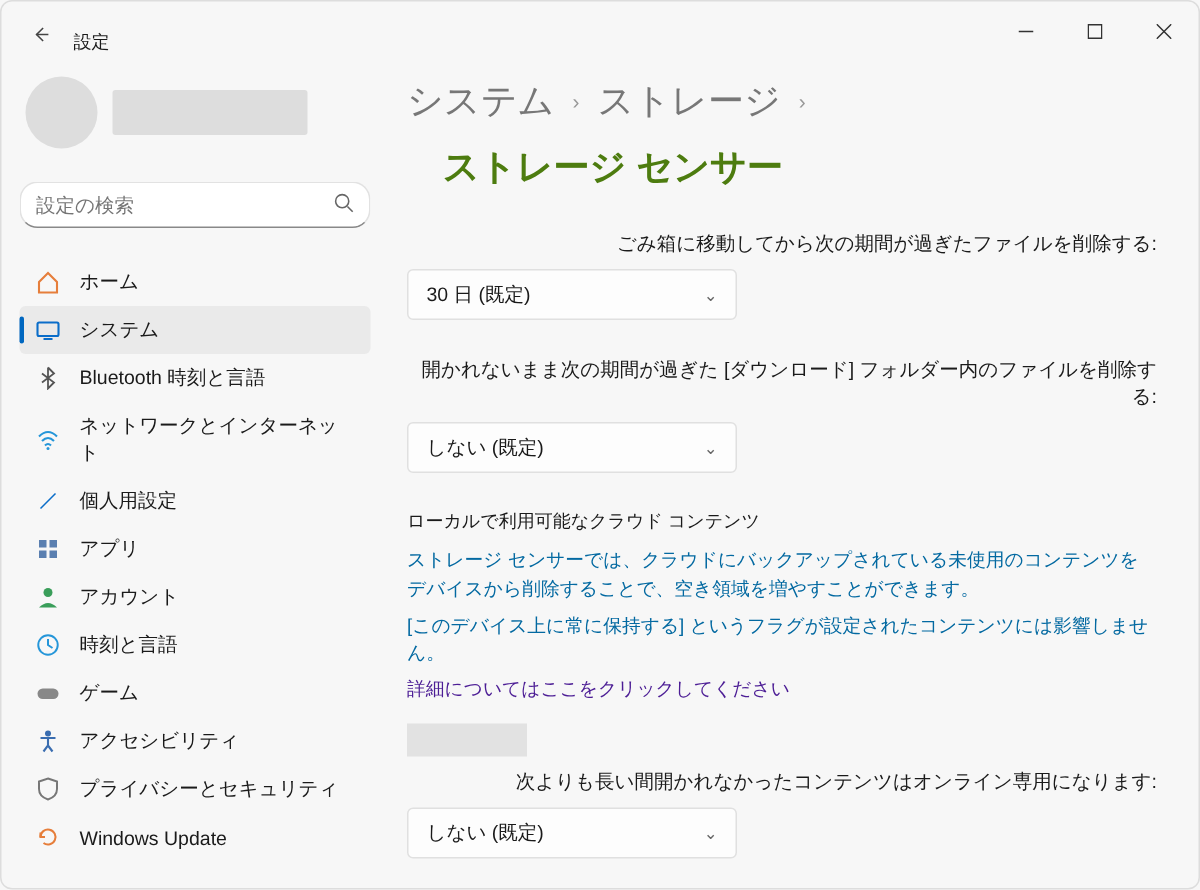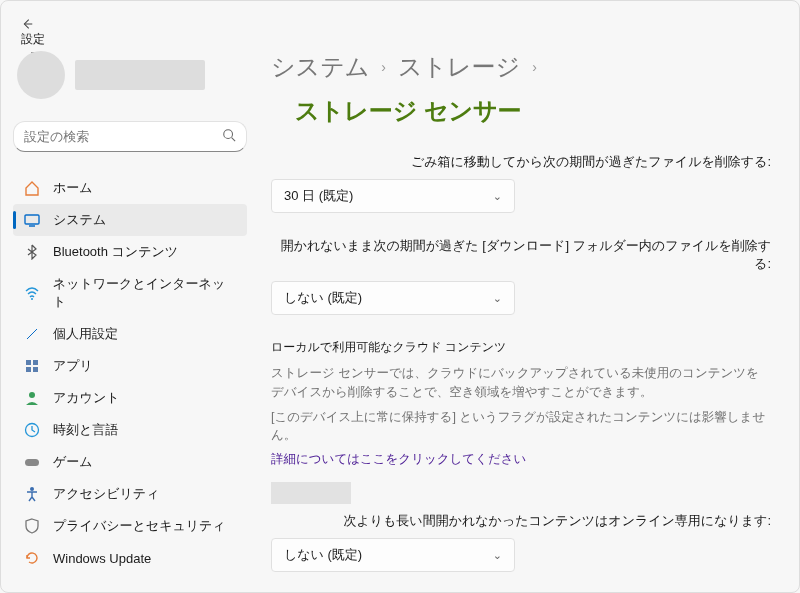--- a/index.html
+++ b/index.html
@@ -1,18 +1,18 @@
 <!DOCTYPE html>
 <html><head>
 <meta charset="utf-8">
 <style>
 * { box-sizing: border-box; margin: 0; padding: 0; }
 body { font-family: "Yu Gothic UI", "Segoe UI", sans-serif; font-size: 13px; color: #1a1a1a; background: #f7f7f7; width: 800px; height: 593px; overflow: hidden; border: 1px solid #ddd; border-radius: 8px; }
 
-.titlebar { display: flex; align-items: flex-start; height: 36px; padding: 16px 0 0 12px; flex-direction: column; }
+.titlebar { display: flex; align-items: flex-end; height: 36px; padding: 16px 0 0 12px; }
 .titlebar .back { width: 28px; height: 28px; display: flex; align-items: center; justify-content: center; color: #555; }
 .titlebar .title { margin-left: 8px; font-size: 12px; }
 .titlebar .spacer { flex: 1; }
 .win-btn { width: 46px; height: 32px; display: flex; align-items: center; justify-content: center; color: #333; }
 .win-btn svg { width: 10px; height: 10px; }
 
 .main { display: flex; height: calc(100% - 36px); }
 
 .sidebar { width: 252px; padding: 10px 6px 10px 12px; overflow-y: auto; }
 .profile { display: flex; align-items: center; gap: 10px; margin-bottom: 18px; padding: 4px; }
@@ -28,25 +28,25 @@
 .nav-item.active::before { content: ""; position: absolute; left: 0; top: 7px; bottom: 7px; width: 3px; border-radius: 2px; background: #0067c0; }
 .nav-icon { width: 18px; height: 18px; display: flex; align-items: center; justify-content: center; }
 
 .content { flex: 1; padding: 14px 28px 10px 18px; overflow-y: auto; }
 .breadcrumb { display: flex; align-items: center; gap: 12px; margin-bottom: 26px; flex-wrap: wrap; }
 .breadcrumb .bc { font-size: 24px; color: #777; }
 .breadcrumb .bc.current { color: #4d7c0f; font-weight: 600; margin-left: 24px; }
 .breadcrumb .sep { color: #999; font-size: 14px; }
 
 .field-label { font-size: 13px; margin-bottom: 8px; text-align: right; }
-.select { display: flex; align-items: center; justify-content: space-between; width: 244px; background: #fdfdfd; border: 1px solid #e0e0e0; border-radius: 4px; padding: 7px 12px; margin-bottom: 24px; font-size: 13px; }
+.select { display: flex; align-items: center; justify-content: space-between; width: 220px; background: #fdfdfd; border: 1px solid #e0e0e0; border-radius: 4px; padding: 7px 12px; margin-bottom: 24px; font-size: 13px; }
 .select .chev { color: #666; font-size: 11px; }
 
 .section-title { font-size: 12px; font-weight: 400; margin-bottom: 8px; }
-.body-text { font-size: 12.5px; color: #737373; line-height: 1.5; margin-bottom: 6px; }
+.body-text { font-size: 12.5px; color: #0369a1; line-height: 1.5; margin-bottom: 6px; }
 .link { color: #4c1d95; font-size: 12.5px; cursor: pointer; display: inline-block; margin-bottom: 14px; }
 
 .redacted { width: 80px; height: 22px; background: #e2e2e2; margin-bottom: 8px; }
 </style>
 </head>
 <body>
 
 <div class="titlebar">
   <div class="back">
     <svg width="14" height="14" viewBox="0 0 16 16">
@@ -103,21 +103,21 @@
           </svg>
         </span>
       <span>システム</span>
     </div>
     <div class="nav-item">
       <span class="nav-icon">
           <svg width="16" height="16" viewBox="0 0 16 16">
             <path d="M8 1 V15 L12 11 L4 5 M8 1 L12 5 L4 11" fill="none" stroke="#555" stroke-width="1.2"></path>
           </svg>
         </span>
-      <span>Bluetooth コンテンツ</span>
+      <span>Bluetooth 時刻と言語</span>
     </div>
     <div class="nav-item">
       <span class="nav-icon">
           <svg width="16" height="16" viewBox="0 0 16 16">
             <path d="M2 6 Q8 0 14 6 M4 9 Q8 5 12 9 M6 12 Q8 10 10 12" fill="none" stroke="#2596d9" stroke-width="1.4"></path>
             <circle cx="8" cy="14" r="1" fill="#2596d9"></circle>
           </svg>
         </span>
       <span>ネットワークとインターネット</span>
     </div>

